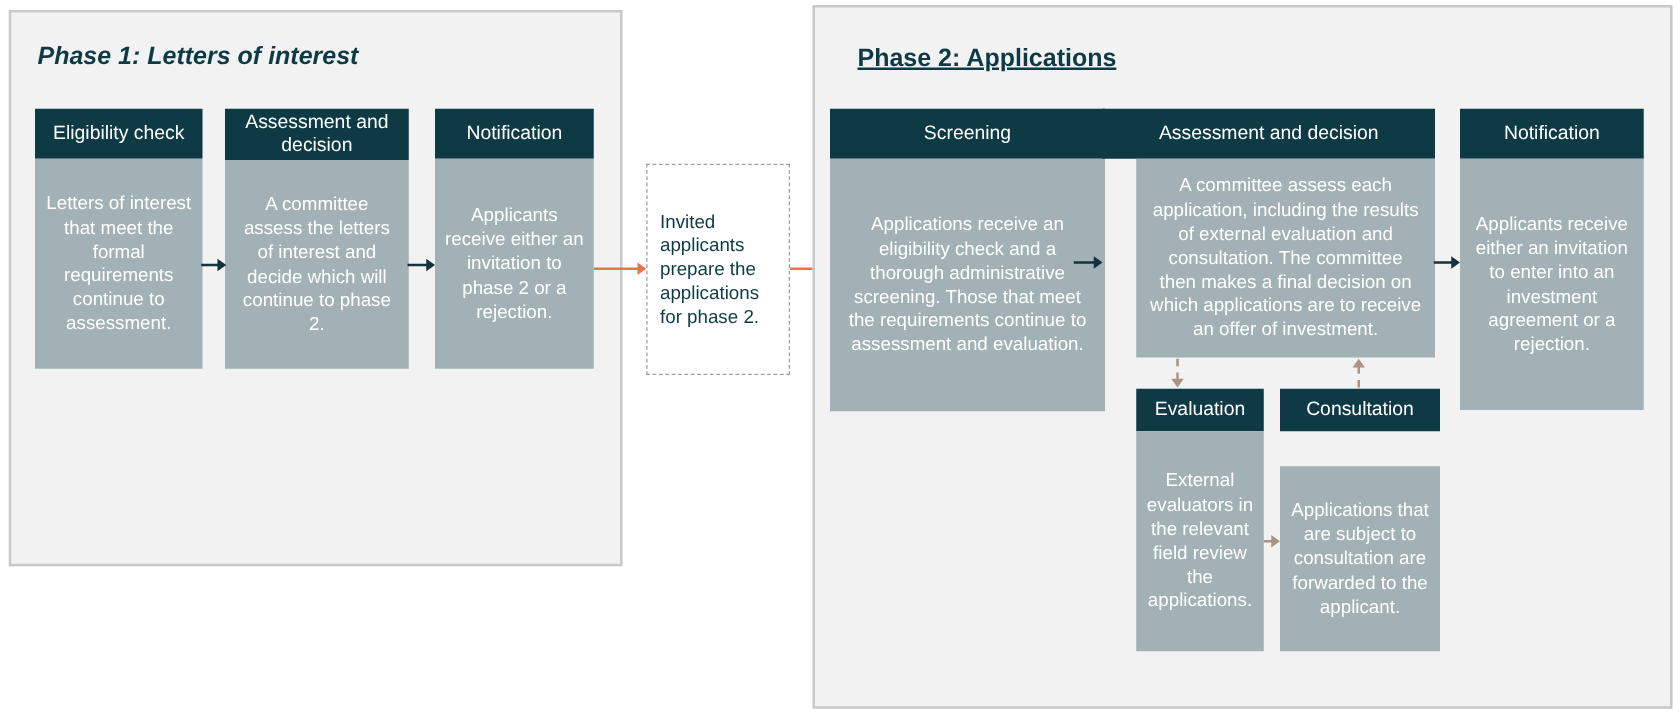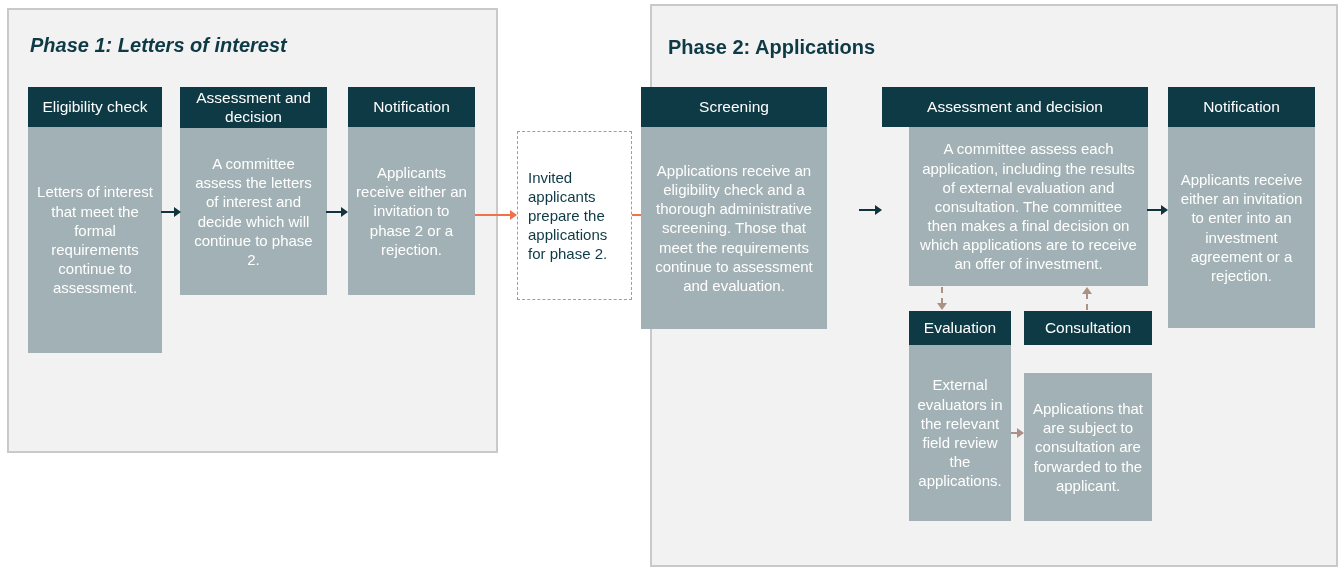--- a/index.html
+++ b/index.html
@@ -57,21 +57,21 @@
     border-bottom:7px solid var(--c); }
 </style>
 </head>
 <body>
 
 <div class="stage">
 
   <div class="panel" style="left:7px; top:8px; width:491px; height:445px;"></div>
   <div class="panel-title" style="left:30px; top:34px;font-style:italic;">Phase 1: Letters of interest</div>
 
-  <div class="box" style="left:28px; top:87px; width:134px; height:266px;">
+  <div class="box" style="left:28px; top:87px; width:134px; height:208px;">
     <div class="box-header">Eligibility check</div>
     <div class="box-body">
         <span>Letters of interest that meet the formal requirements continue to assessment.</span>
       </div>
   </div>
 
   <div class="box" style="left:180px; top:87px; width:147px; height:208px;">
     <div class="box-header">Assessment and decision</div>
     <div class="box-body">
         <span>A committee assess the letters of interest and decide which will continue to phase 2.</span>
@@ -101,23 +101,23 @@
   <div class="arrow orange" style="left:632px; top:209px; width:42px; height:12px;">
     <span class="shaft-h"></span>
     <span class="head-r"></span>
   </div>
 
   <div class="transition-box" style="left:517px; top:131px; width:115px; height:169px;">
       <span>Invited applicants prepare the applications for phase 2.</span>
     </div>
 
   <div class="panel" style="left:650px; top:4px; width:688px; height:563px;"></div>
-  <div class="panel-title" style="left:668px; top:36px;">Phase 2: Applications</div>
+  <div class="panel-title" style="left:686px; top:36px;text-decoration:underline;">Phase 2: Applications</div>
 
-  <div class="box" style="left:641px; top:87px; width:186px; height:242px;">
+  <div class="box" style="left:664px; top:87px; width:220px; height:242px;">
     <div class="box-header">Screening</div>
     <div class="box-body">
         <span>Applications receive an eligibility check and a thorough administrative screening. Those that meet the requirements continue to assessment and evaluation.</span>
       </div>
   </div>
 
   <div class="box" style="left:882px; top:87px; width:266px; height:199px;">
     <div class="box-header">Assessment and decision</div>
     <div class="box-body" style="padding:6px 10px;margin-left:27px;">
         <span>A committee assess each application, including the results of external evaluation and consultation. The committee then makes a final decision on which applications are to receive an offer of investment.</span>

